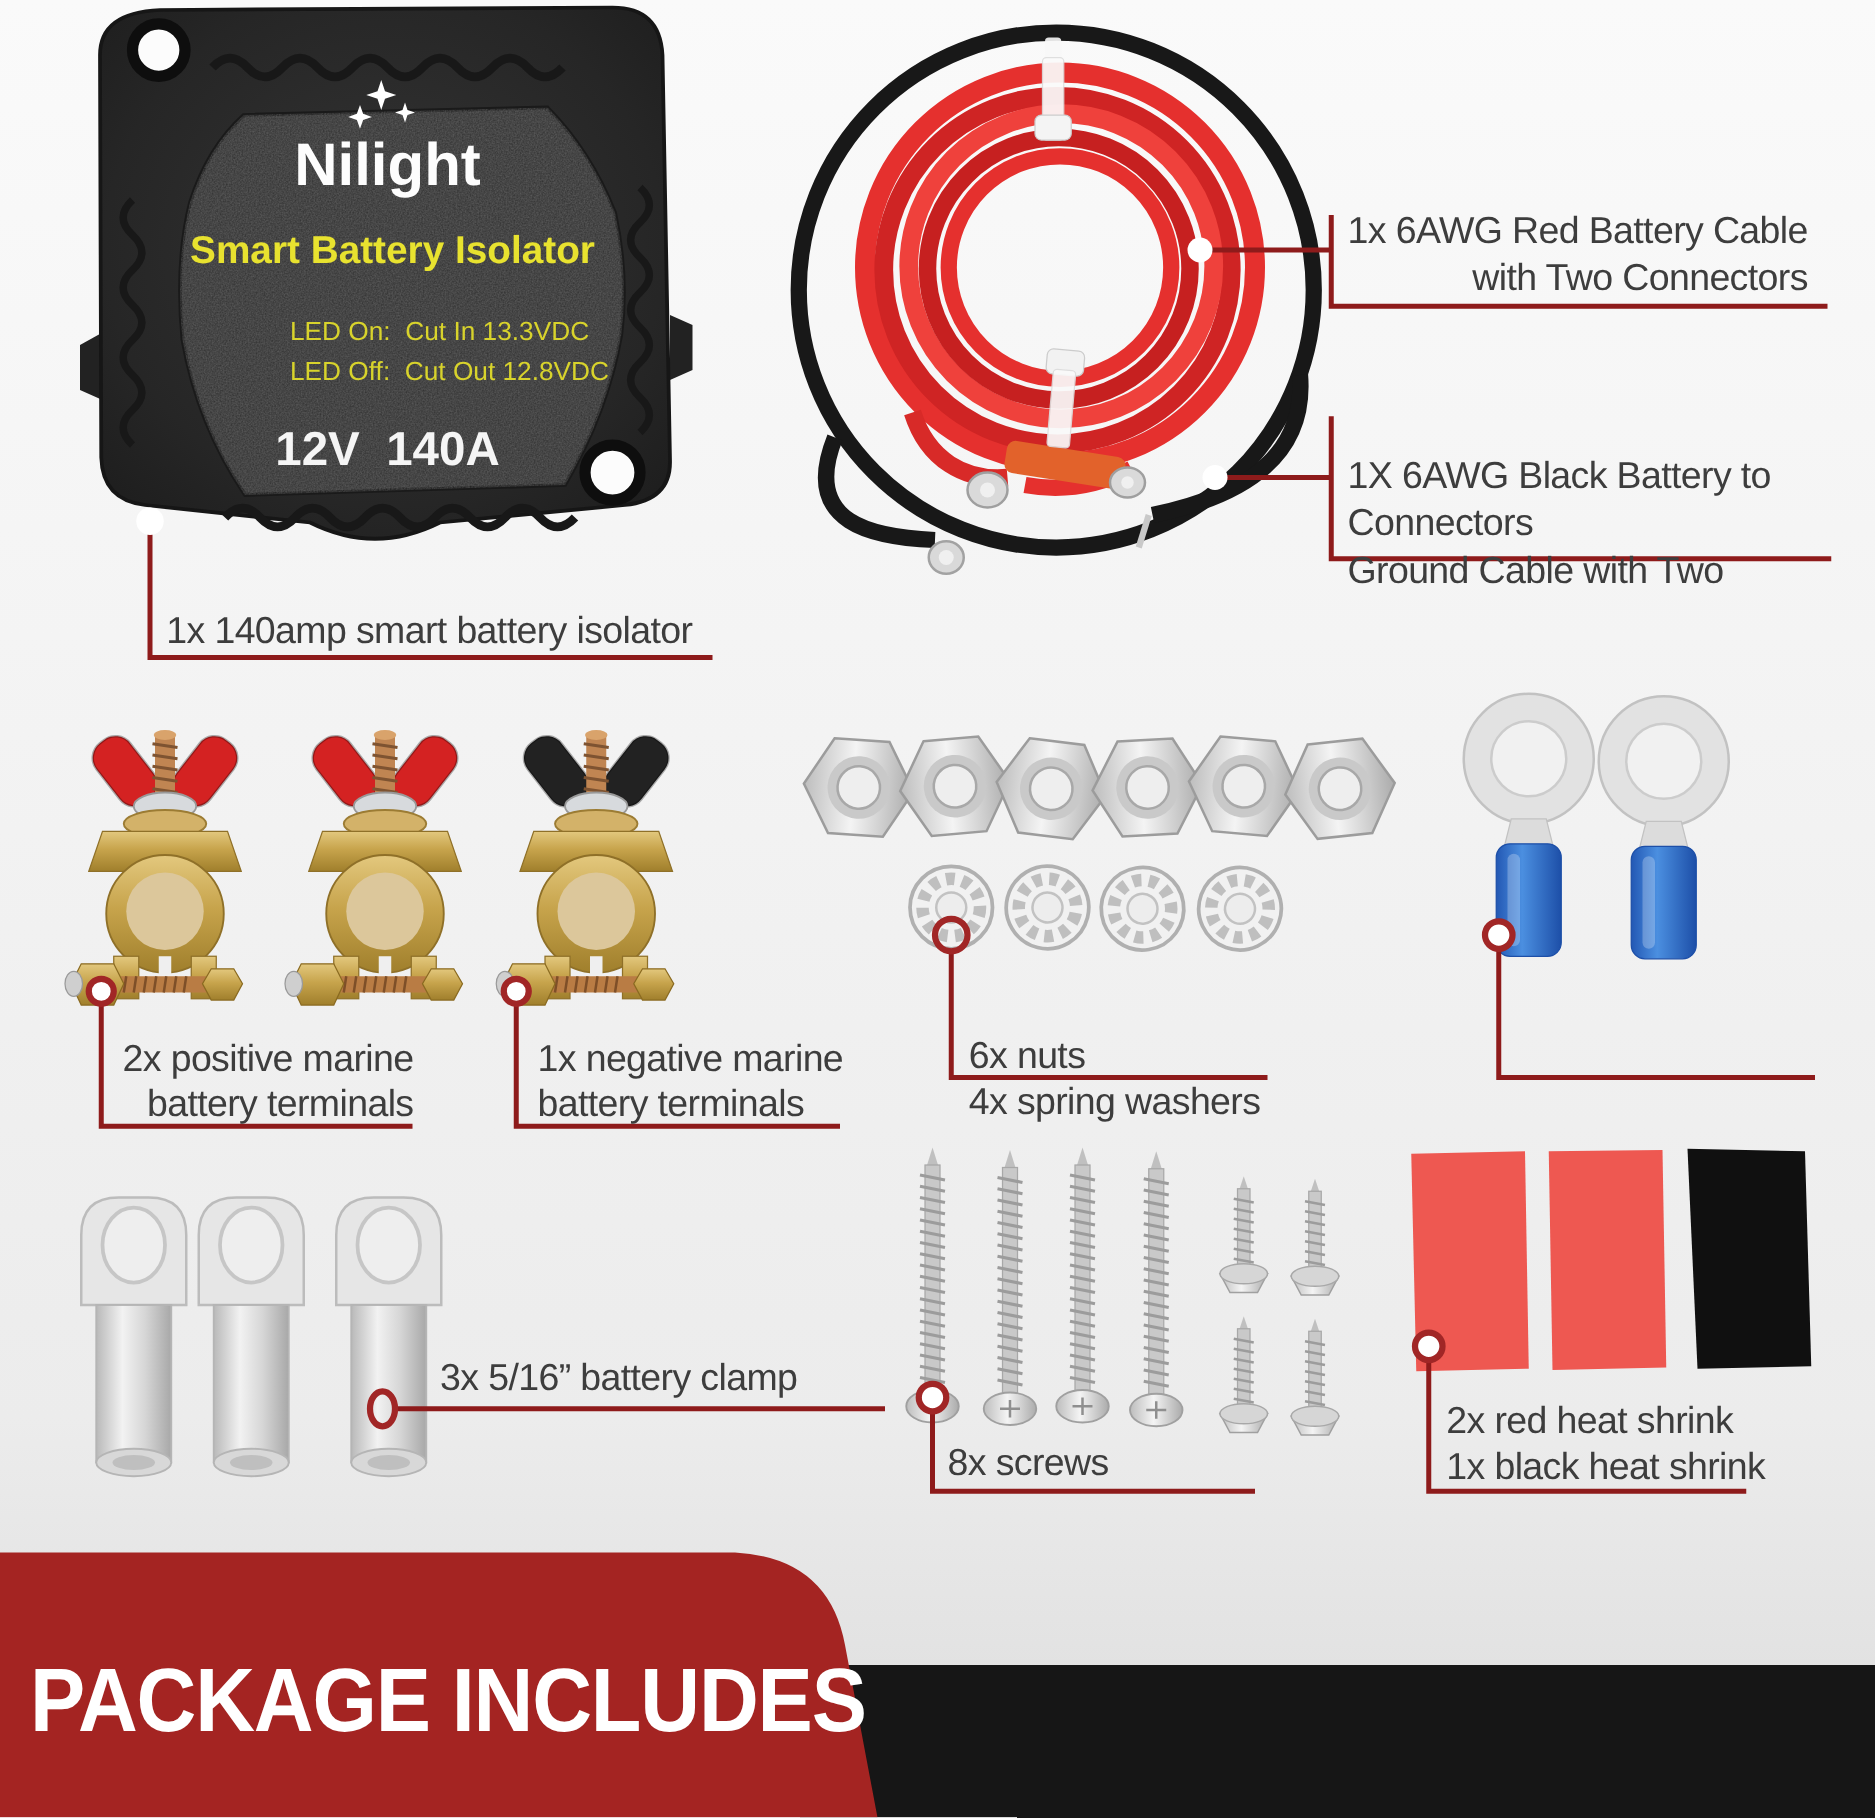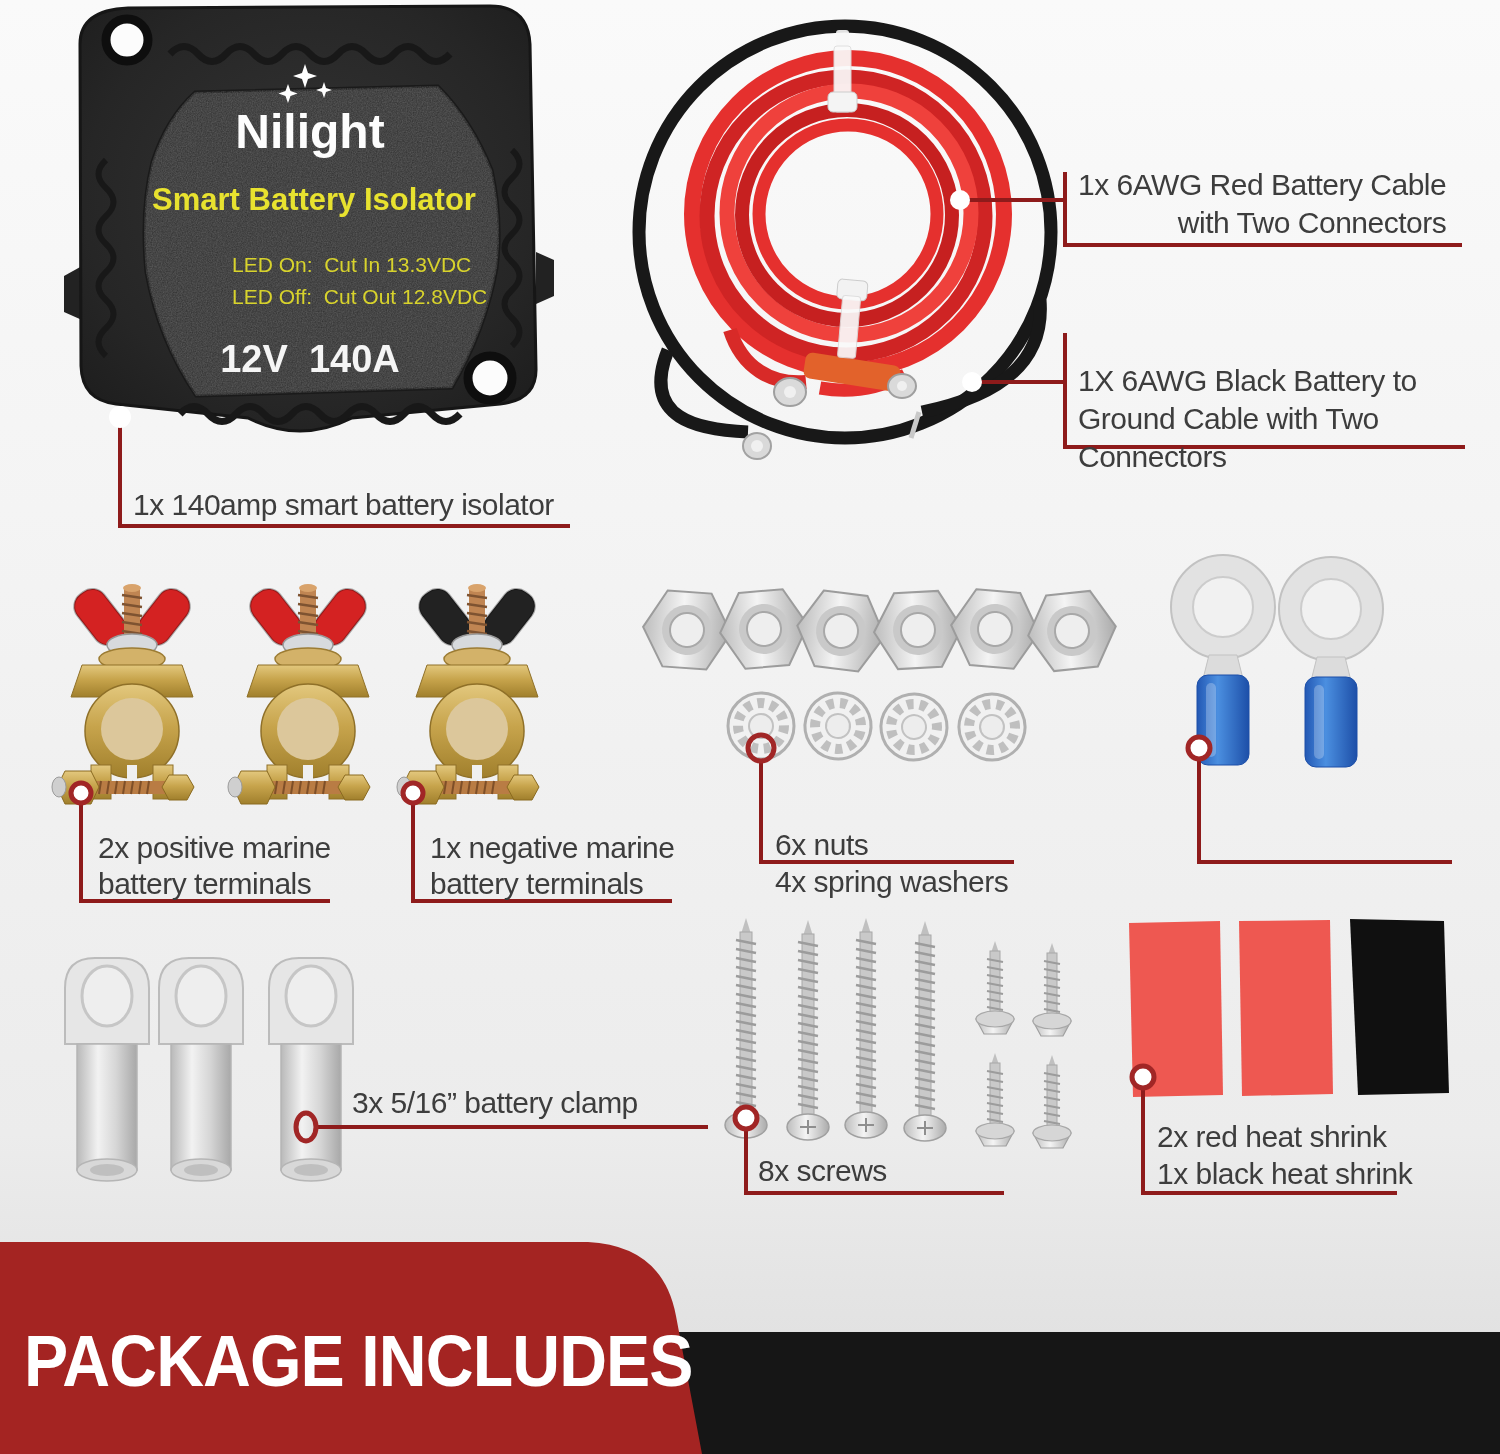--- a/index.html
+++ b/index.html
@@ -248,25 +248,25 @@
 
 <div class="label" style="left:133px;top:486px;">1x 140amp smart battery isolator</div>
 
 <div class="label" style="left:1078px;top:166px;text-align:right;">
   <div>1x 6AWG Red Battery Cable</div>
   <div>with Two Connectors</div>
 </div>
 
 <div class="label" style="left:1078px;top:326px;margin-top:36px;">
   <div>1X 6AWG Black Battery to</div>
+  <div>Connectors</div>
   <div>Ground Cable with Two</div>
-  <div>Connectors</div>
-</div>
-
-<div class="label" style="left:98px;top:830px;line-height:36px;">
+</div>
+
+<div class="label" style="left:98px;top:830px;line-height:36px;text-align:right;">
   <div>2x positive marine</div>
   <div>battery terminals</div>
 </div>
 
 <div class="label" style="left:430px;top:830px;line-height:36px;">
   <div>1x negative marine</div>
   <div>battery terminals</div>
 </div>
 
 <div class="label" style="left:775px;top:790px;line-height:37px;margin-top:36px;">

